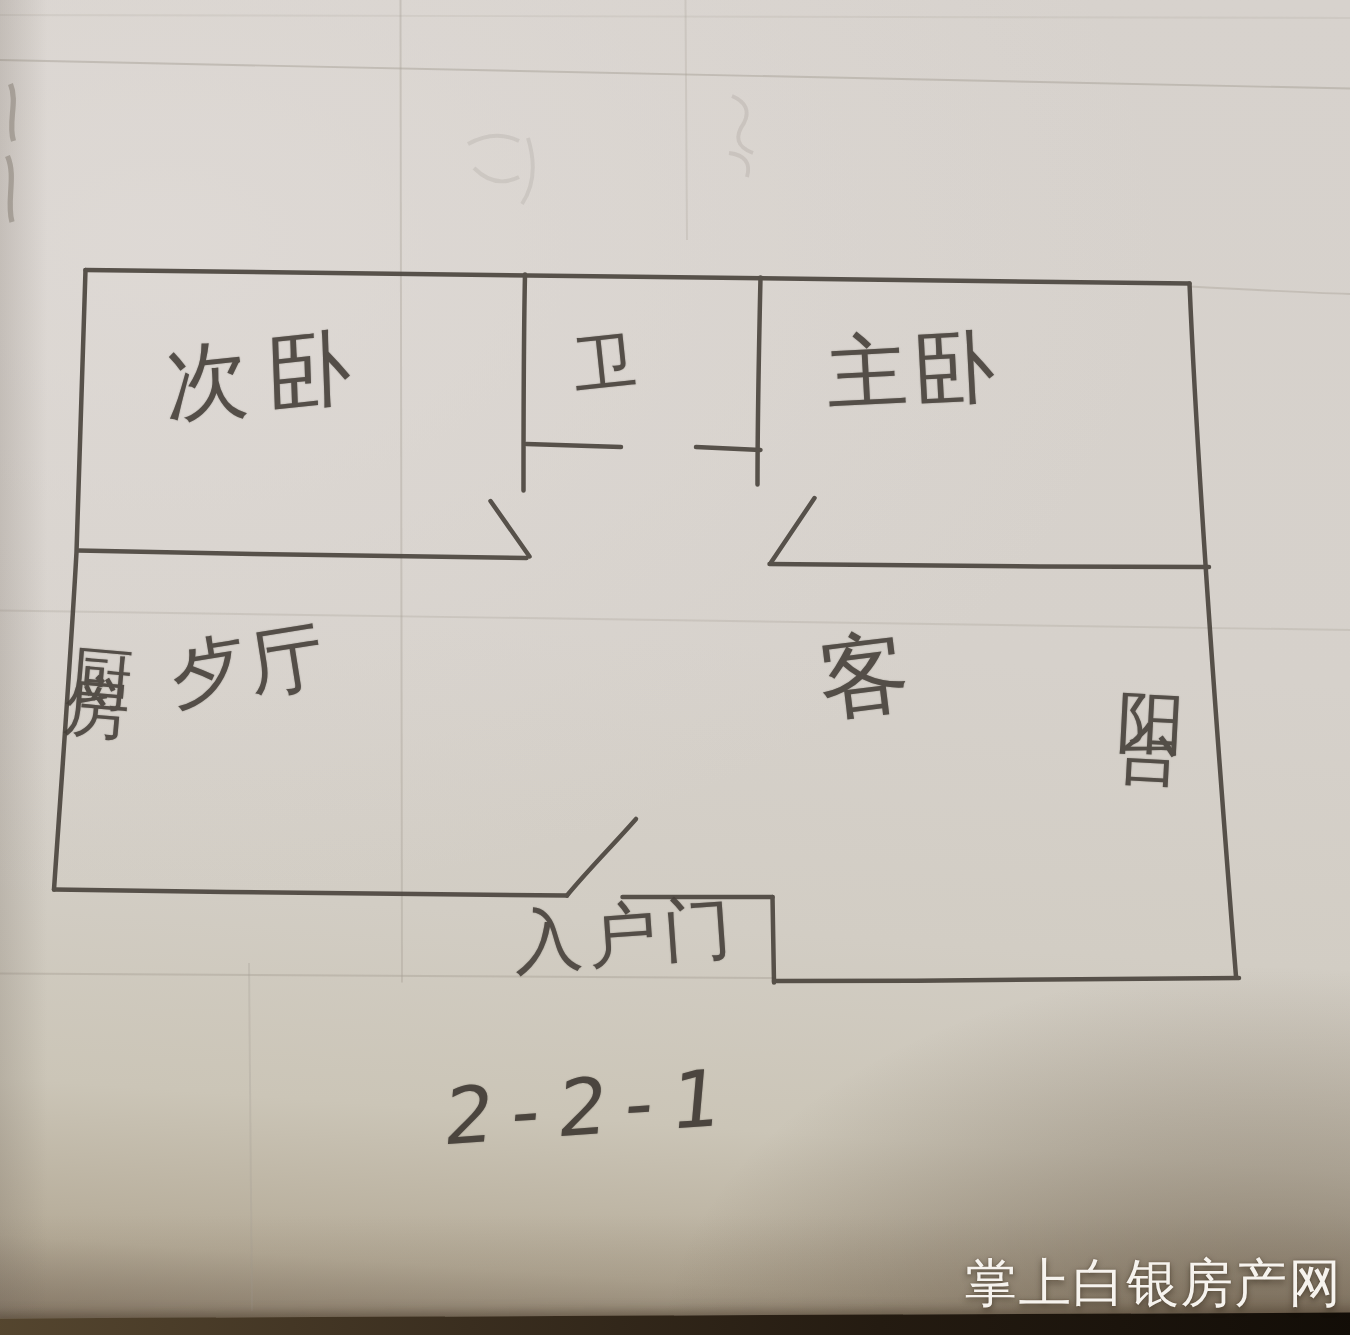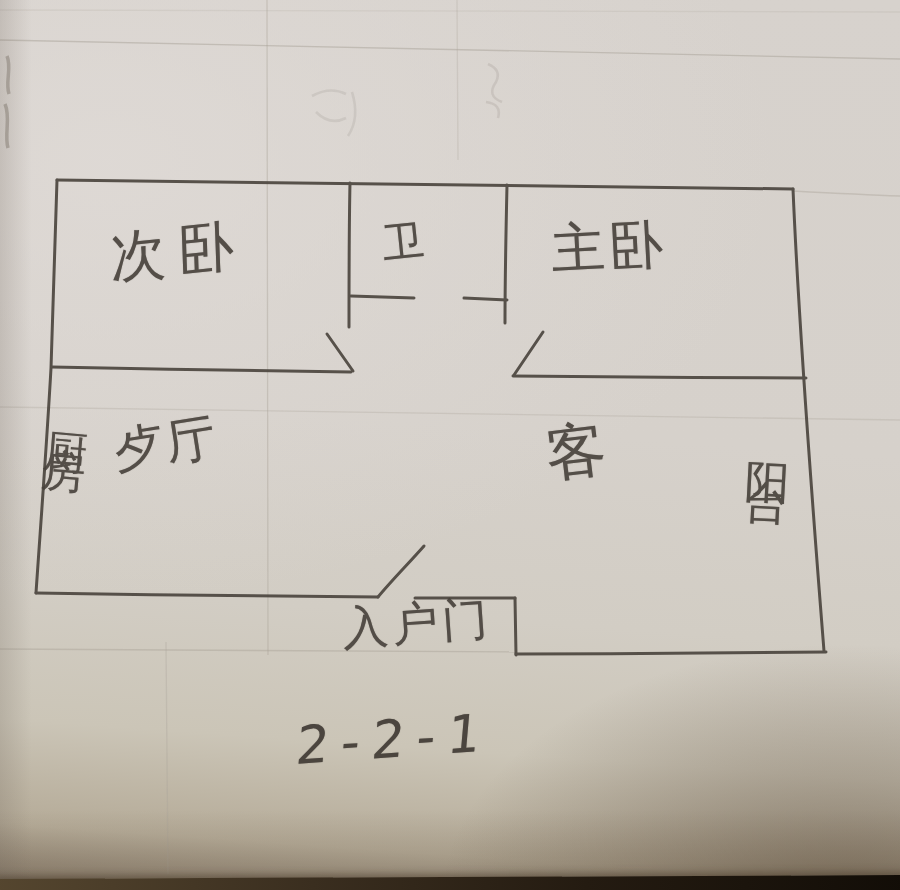--- a/index.html
+++ b/index.html
@@ -104,13 +104,14 @@
   <div class="label lbl-din">歺厅</div>
   <div class="label lbl-liv">客</div>
   <div class="label lbl-bal vert">阳台</div>
   <div class="label lbl-ent">入户门</div>
 
   <div class="label lbl-code">2-2-1</div>
 
   <div class="vignette"></div>
   <div class="bottom-edge"></div>
 
+  <div class="watermark">掌上白银房产网</div>
 </div>
 
 </body></html>

